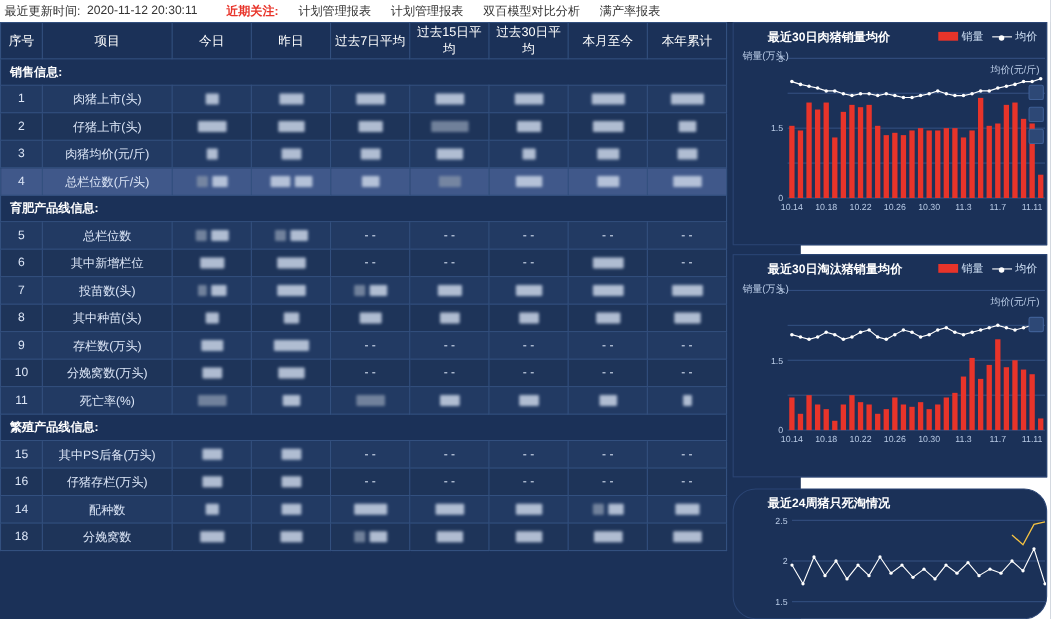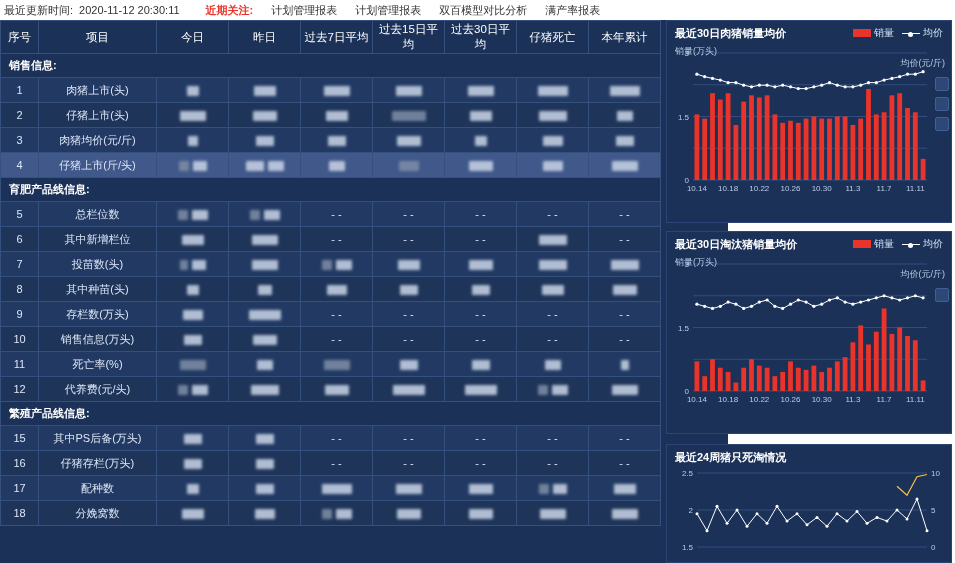--- a/index.html
+++ b/index.html
@@ -94,24 +94,25 @@
   .dash { color: #9fb2d0; }
 
   
   .card {
     position: absolute;
     left: 666px;
     width: 286px;
     background: #1b3158;
     border: 1px solid #2b4574;
     overflow: hidden;
+    padding-left: 23px;
   }
   #card1 { top: 20px; height: 203px; }
   #card2 { top: 231px; height: 203px; }
-  #card3 { top: 444px; height: 119px; }
+  #card3 { top: 444px; height: 119px; border-radius: 21px; }
 
   .card-head {
     position: relative;
     height: 22px;
     padding: 5px 8px 0 8px;
     font-size: 11px;
     color: #ffffff;
     font-weight: bold;
     white-space: nowrap;
   }
@@ -196,21 +197,21 @@
       </colgroup>
       <thead>
         <tr>
           <th>序号</th>
           <th>项目</th>
           <th>今日</th>
           <th>昨日</th>
           <th>过去7日平均</th>
           <th>过去15日平均</th>
           <th>过去30日平均</th>
-          <th>仔猪死亡</th>
+          <th>本月至今</th>
           <th>本年累计</th>
         </tr>
       </thead>
       <tbody>
 
         <tr class="section">
           <td colspan="9">销售信息:</td>
         </tr>
         <tr class="band">
           <td class="idx">1</td>
@@ -240,21 +241,21 @@
           <td><span class="blur" style="width:10px"></span></td>
           <td><span class="blur" style="width:18px"></span></td>
           <td><span class="blur" style="width:18px"></span></td>
           <td><span class="blur" style="width:24px"></span></td>
           <td><span class="blur" style="width:12px"></span></td>
           <td><span class="blur" style="width:20px"></span></td>
           <td><span class="blur" style="width:18px"></span></td>
         </tr>
         <tr class="highlight">
           <td class="idx">4</td>
-          <td class="item">仔猪上市(斤/头)</td>
+          <td class="item">总栏位数(斤/头)</td>
           <td><span class="blur dark" style="width:10px"></span><span class="blur" style="width:14px"></span></td>
           <td><span class="blur" style="width:18px"></span><span class="blur" style="width:16px"></span></td>
           <td><span class="blur" style="width:16px"></span></td>
           <td><span class="blur dark" style="width:20px"></span></td>
           <td><span class="blur" style="width:24px"></span></td>
           <td><span class="blur" style="width:20px"></span></td>
           <td><span class="blur" style="width:26px"></span></td>
         </tr>
 
         <tr class="section">
@@ -310,51 +311,40 @@
           <td><span class="blur" style="width:20px"></span></td>
           <td><span class="blur" style="width:32px"></span></td>
           <td class="dash">- -</td>
           <td class="dash">- -</td>
           <td class="dash">- -</td>
           <td class="dash">- -</td>
           <td class="dash">- -</td>
         </tr>
         <tr class="band2">
           <td class="idx">10</td>
-          <td class="item">销售信息(万头)</td>
+          <td class="item">分娩窝数(万头)</td>
           <td><span class="blur" style="width:18px"></span></td>
           <td><span class="blur" style="width:24px"></span></td>
           <td class="dash">- -</td>
           <td class="dash">- -</td>
           <td class="dash">- -</td>
           <td class="dash">- -</td>
           <td class="dash">- -</td>
         </tr>
         <tr class="band">
           <td class="idx">11</td>
           <td class="item">死亡率(%)</td>
           <td><span class="blur dark" style="width:26px"></span></td>
           <td><span class="blur" style="width:16px"></span></td>
           <td><span class="blur dark" style="width:26px"></span></td>
           <td><span class="blur" style="width:18px"></span></td>
           <td><span class="blur" style="width:18px"></span></td>
           <td><span class="blur" style="width:16px"></span></td>
           <td><span class="blur" style="width:8px"></span></td>
         </tr>
-        <tr class="band2">
-          <td class="idx">12</td>
-          <td class="item">代养费(元/头)</td>
-          <td><span class="blur dark" style="width:10px"></span><span class="blur" style="width:16px"></span></td>
-          <td><span class="blur" style="width:28px"></span></td>
-          <td><span class="blur" style="width:24px"></span></td>
-          <td><span class="blur" style="width:32px"></span></td>
-          <td><span class="blur" style="width:32px"></span></td>
-          <td><span class="blur dark" style="width:10px"></span><span class="blur" style="width:16px"></span></td>
-          <td><span class="blur" style="width:26px"></span></td>
-        </tr>
 
         <tr class="section">
           <td colspan="9">繁殖产品线信息:</td>
         </tr>
         <tr class="band">
           <td class="idx">15</td>
           <td class="item">其中PS后备(万头)</td>
           <td><span class="blur" style="width:18px"></span></td>
           <td><span class="blur" style="width:18px"></span></td>
           <td class="dash">- -</td>
@@ -368,21 +358,21 @@
           <td class="item">仔猪存栏(万头)</td>
           <td><span class="blur" style="width:18px"></span></td>
           <td><span class="blur" style="width:18px"></span></td>
           <td class="dash">- -</td>
           <td class="dash">- -</td>
           <td class="dash">- -</td>
           <td class="dash">- -</td>
           <td class="dash">- -</td>
         </tr>
         <tr class="band">
-          <td class="idx">17</td>
+          <td class="idx">14</td>
           <td class="item">配种数</td>
           <td><span class="blur" style="width:12px"></span></td>
           <td><span class="blur" style="width:18px"></span></td>
           <td><span class="blur" style="width:30px"></span></td>
           <td><span class="blur" style="width:26px"></span></td>
           <td><span class="blur" style="width:24px"></span></td>
           <td><span class="blur dark" style="width:10px"></span><span class="blur" style="width:14px"></span></td>
           <td><span class="blur" style="width:22px"></span></td>
         </tr>
         <tr class="band2">

